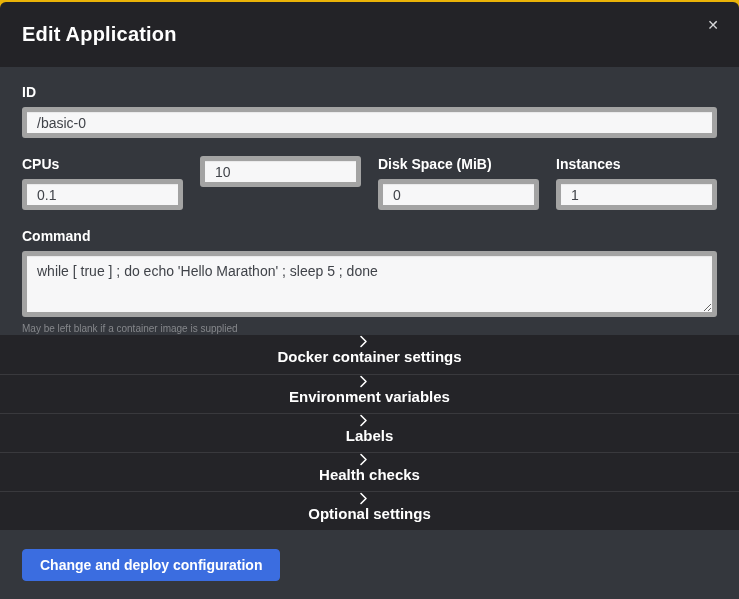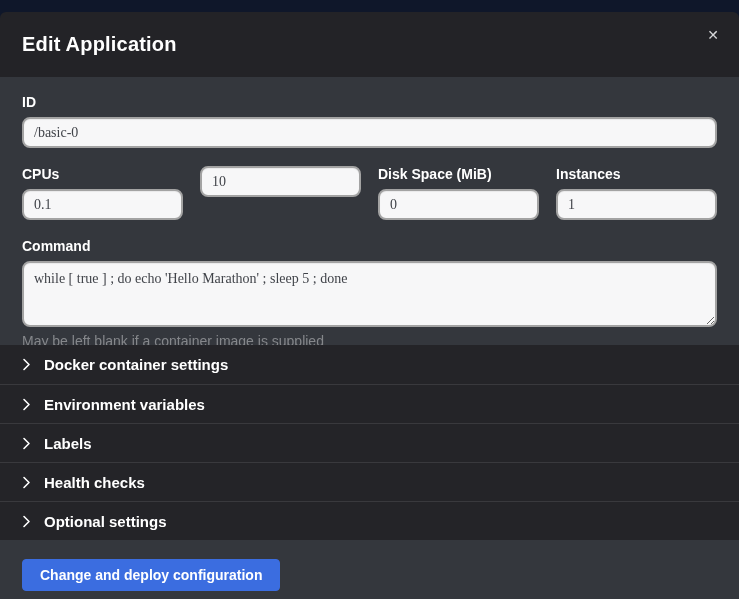--- a/index.html
+++ b/index.html
@@ -4,22 +4,22 @@
 <style>
   * { box-sizing: border-box; margin: 0; padding: 0; }
   html, body { width: 739px; height: 599px; }
   body {
     font-family: "Liberation Sans", "DejaVu Sans", sans-serif;
     background: #28282b;
     overflow: hidden;
   }
   .modal {
     width: 739px; height: 599px;
-    padding-top: 12px;
-    background: #0f172a;
+    padding-top: 2px;
+    background: #eab308;
     display: flex; flex-direction: column;
   }
   
   .modal-header {
     position: relative;
     height: 65px; flex: 0 0 65px;
     background: #232327;
     border-radius: 6px 6px 0 0;
     display: flex; align-items: center;
     padding: 0 22px;
@@ -41,53 +41,54 @@
     overflow: hidden;
   }
   .field-label {
     display: block;
     color: #ffffff; font-size: 14px; font-weight: 700;
     margin-bottom: 7px;
   }
   .text-input, .text-area {
     width: 100%;
     background: #f7f7f8;
-    border: 2px solid #a3a3a3;
-    border-radius: 8px;
+    border: 5px solid #a3a3a3;
+    border-radius: 3px;
     color: #404349; font-size: 14px;
-    font-family: Liberation Serif, serif;
+    font-family: Liberation Sans, sans-serif;
     box-shadow: inset 0 1px 1px rgba(0,0,0,0.06);
     outline: none;
   }
   .text-input { height: 31px; padding: 0 10px; }
   .text-area {
     height: 66px; padding: 6px 10px; line-height: 19px;
     resize: vertical; display: block;
   }
   .form-group { margin-top: 18px; }
   .form-group:first-child { margin-top: 0; }
   .field-row {
     display: grid;
     grid-template-columns: repeat(4, 1fr);
     grid-column-gap: 17px;
   }
   .help-text {
     margin-top: 6px;
-    color: #85878b; font-size: 14px;
+    color: #85878b; font-size: 10px;
   }
   
   .sections {
     flex: 0 0 195px; height: 195px;
     background: #242428;
   }
   .section-row {
     height: 39px;
     display: flex; align-items: center;
     padding: 0 22px;
     cursor: pointer;
+    flex-direction: column;
   }
   .section-row + .section-row { border-top: 1px solid #39393d; }
   .chevron {
     display: inline-flex; align-items: center;
     margin-right: 13px; flex: 0 0 auto;
   }
   .section-label {
     color: #ffffff; font-size: 15px; font-weight: 600;
   }
   

